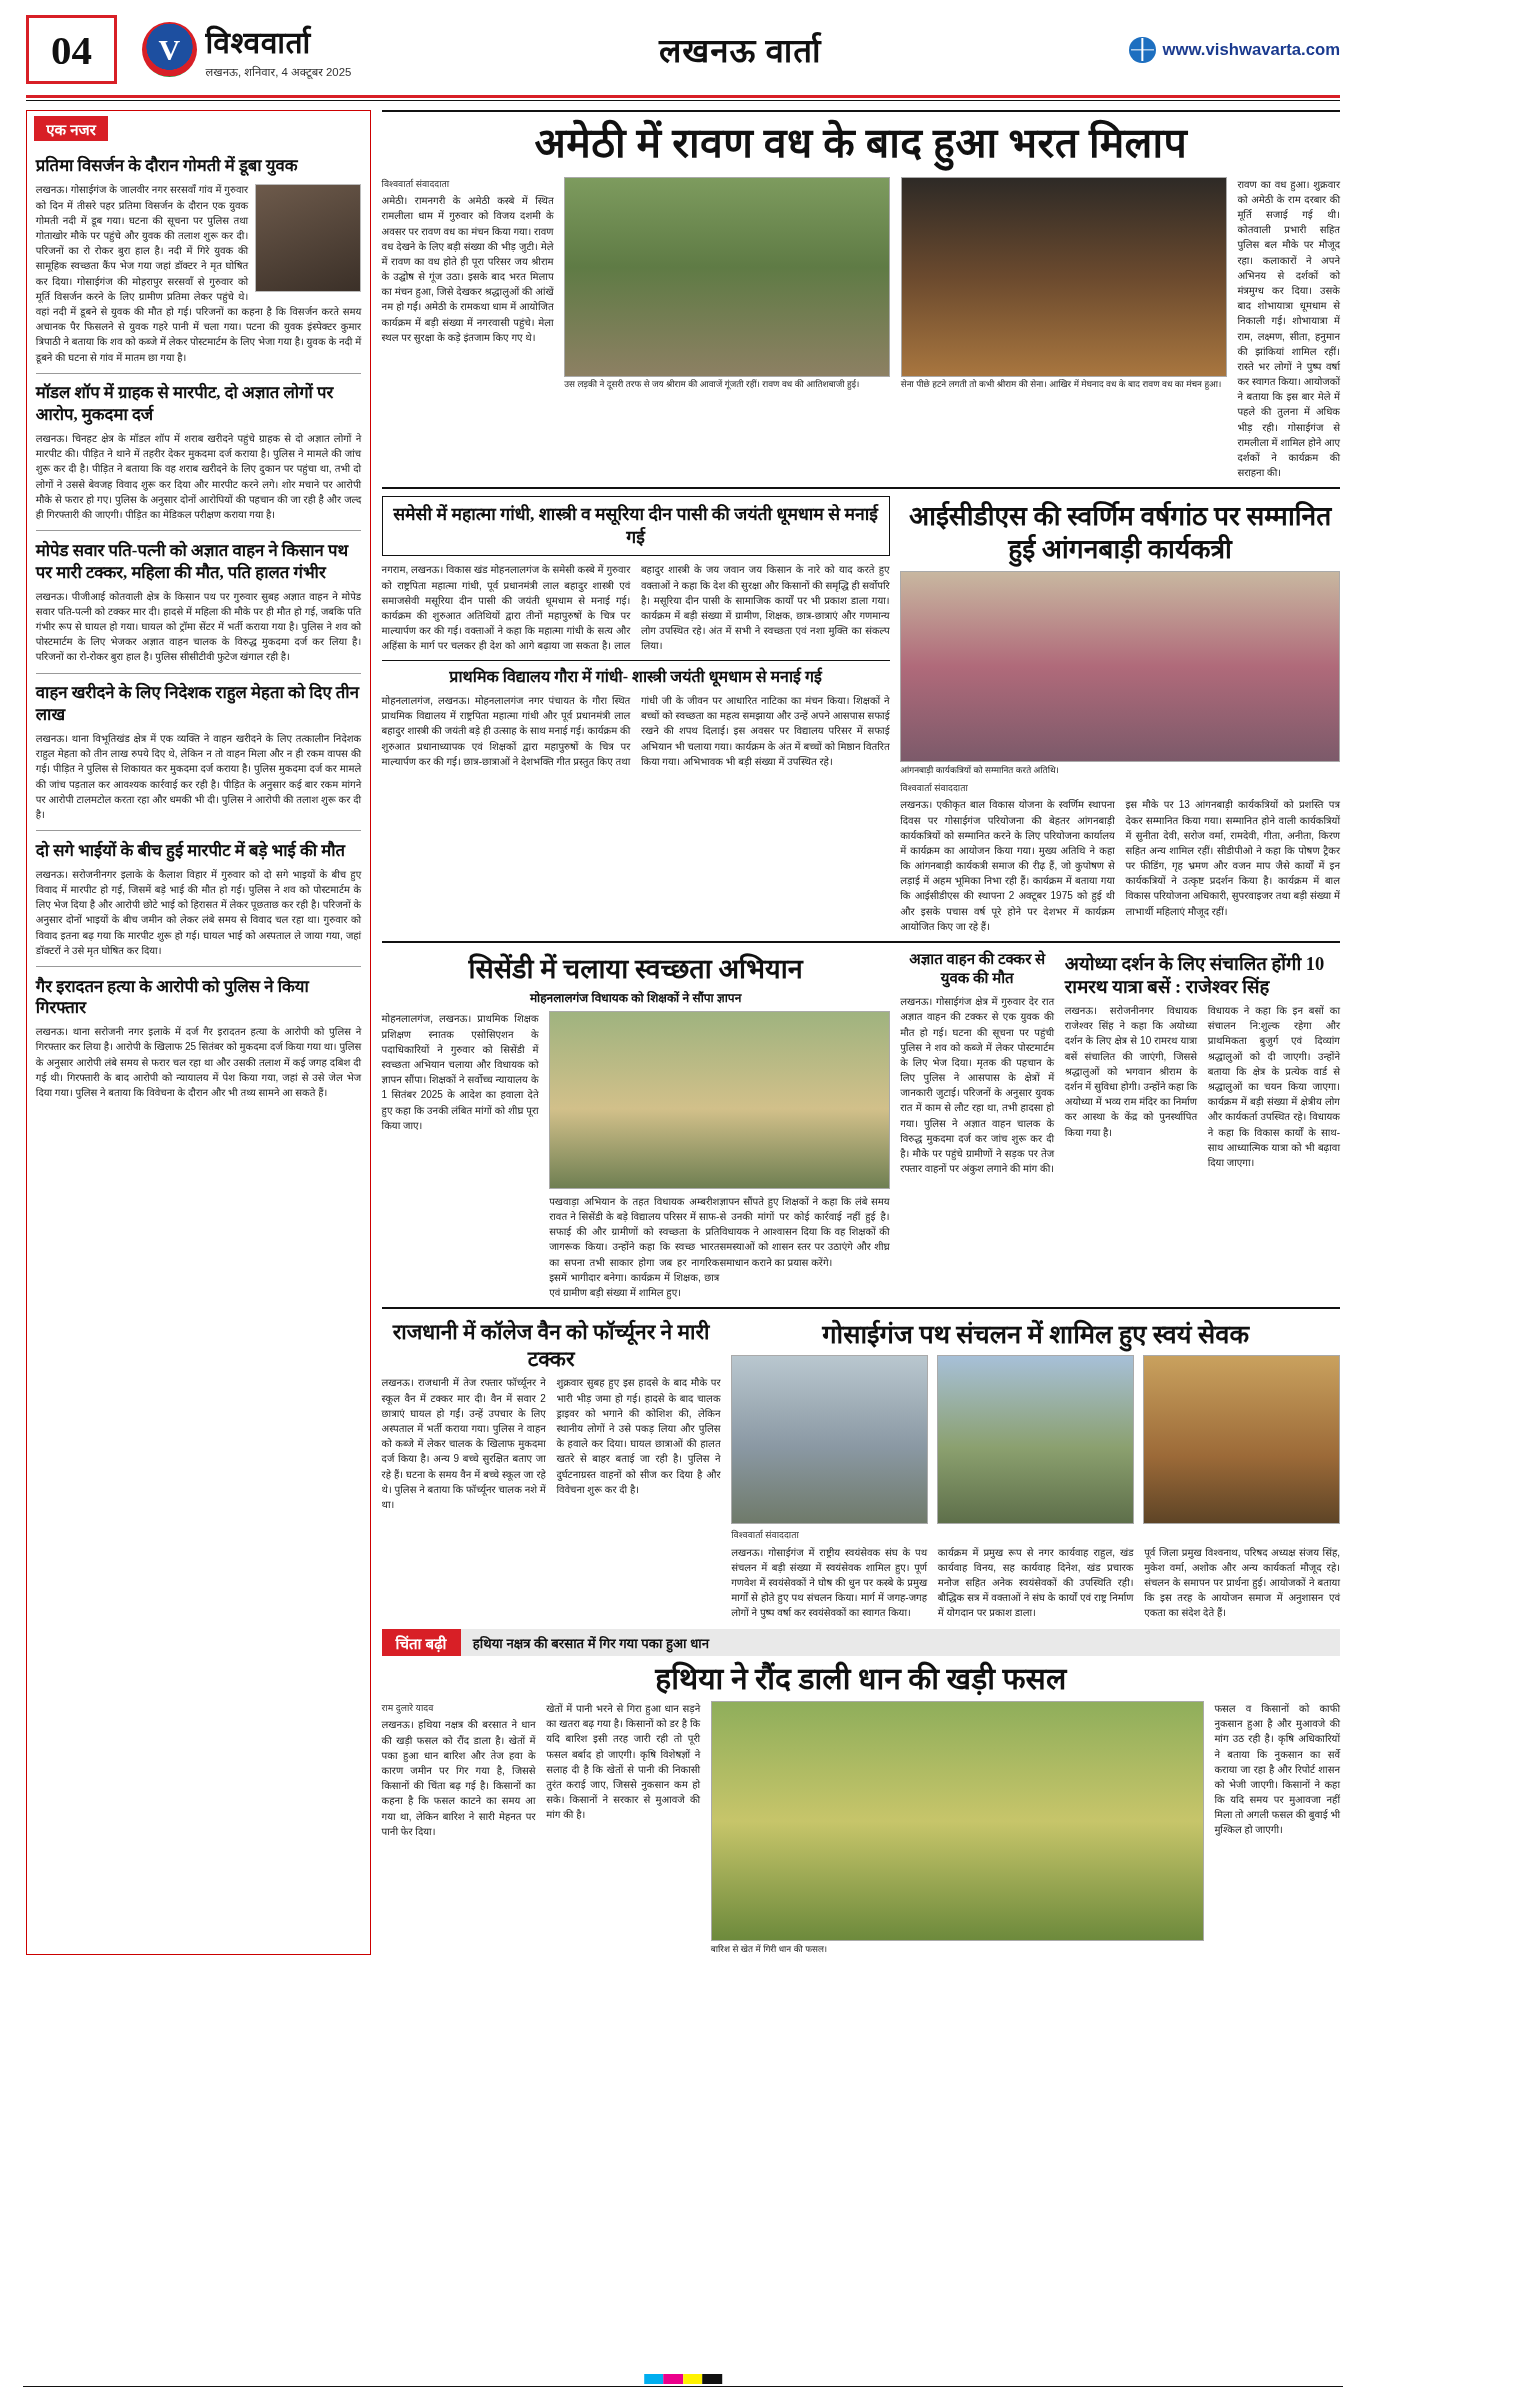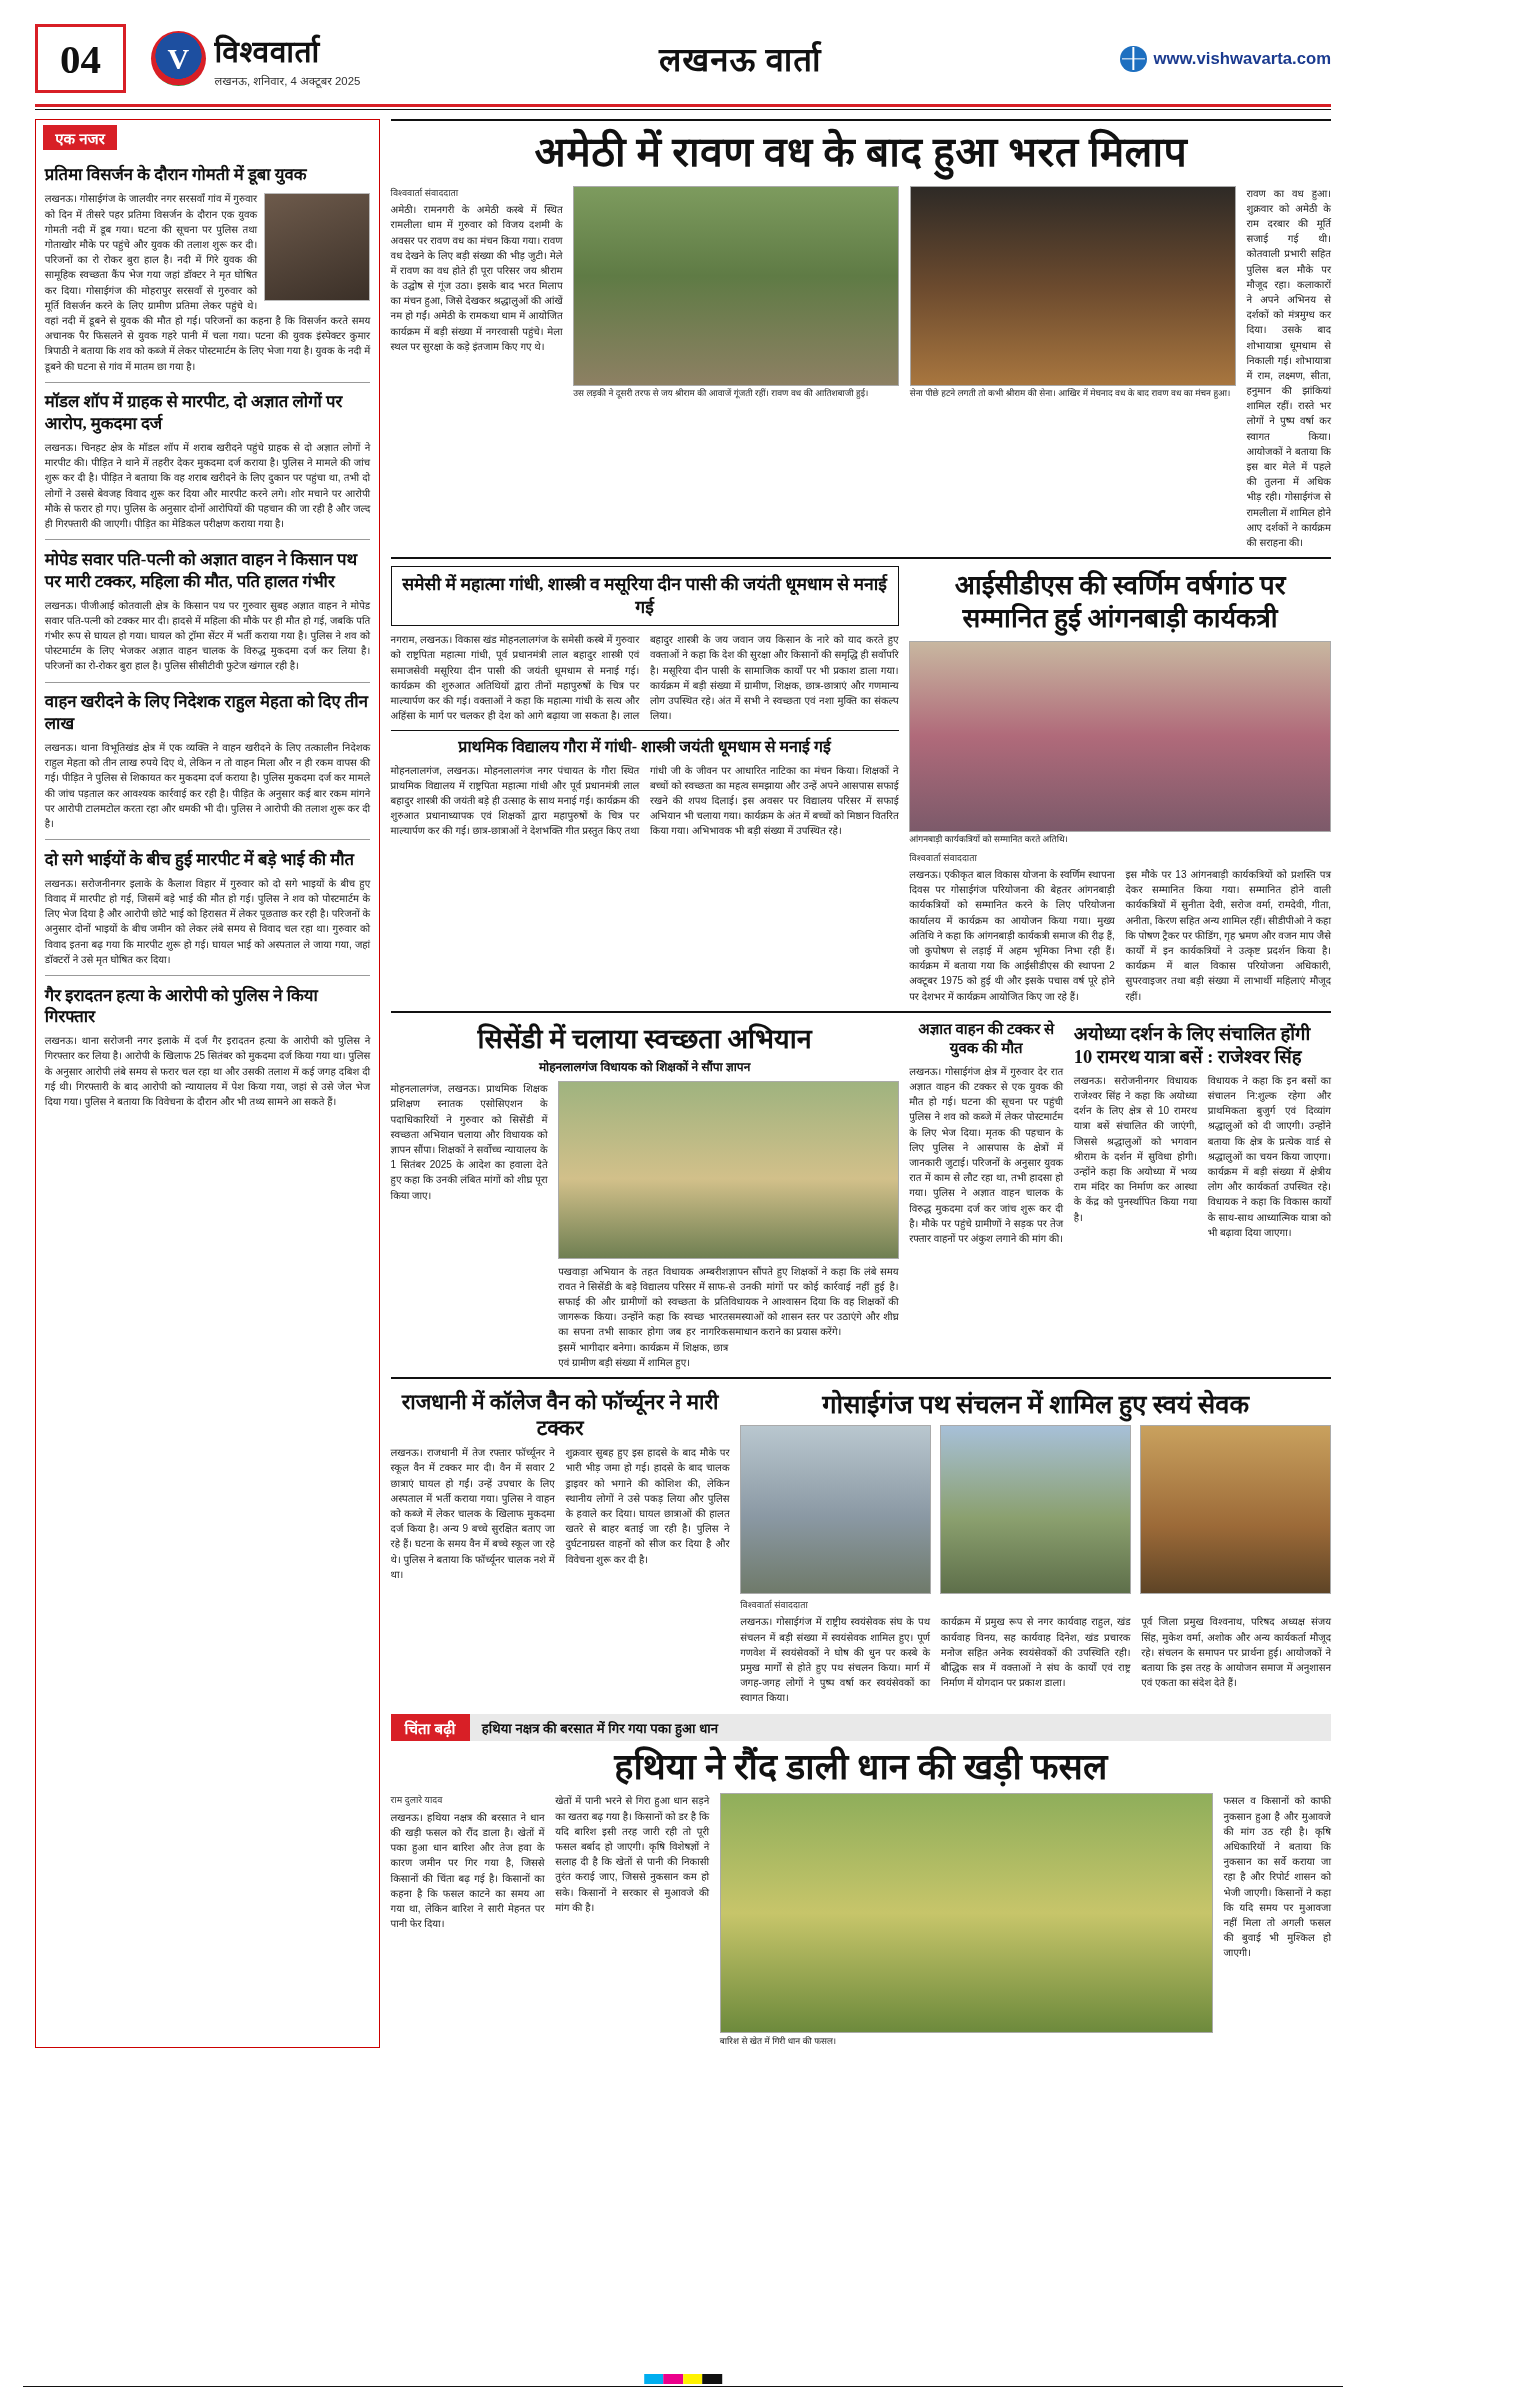--- a/index.html
+++ b/index.html
@@ -1,17 +1,17 @@
 <!DOCTYPE html>
 <html style="font-size:14px"><head>
 <meta charset="utf-8">
 <style>
   html,body{margin:0;padding:0;background:#ffffff;}
   body{width:1532px;font-family:"Liberation Sans", sans-serif;color:#111;}
-  .page{width:1366px;min-height:2389px;background:#fff;padding:12px;box-sizing:border-box;position:relative;}
+  .page{width:1366px;min-height:2389px;background:#fff;padding:3px;box-sizing:border-box;position:relative;}
 
   
   .masthead{display:flex;align-items:center;padding:12.3px 23px 5.3px 23px;gap:16px;}
   .pagenum{border:3.5px solid #d81f26;width:85px;height:63px;display:flex;align-items:center;justify-content:center;font-size:41px;font-weight:bold;color:#111;font-family:"Liberation Serif", serif;}
   .logo-block{display:flex;align-items:center;gap:8.8px;padding-left:8.8px;}
   .logo-mark{width:55px;height:55px;border-radius:50%;background:radial-gradient(circle at 50% 45%,#1d4fa0 0%,#1d4fa0 56%,#d81f26 57%,#d81f26 72%,#2a8f3c 73%,#2a8f3c 100%);position:relative;}
   .logo-mark:after{content:"V";position:absolute;inset:0;display:flex;align-items:center;justify-content:center;color:#fff;font-size:30px;font-weight:bold;font-family:"Liberation Serif", serif;}
   .logo-text{display:flex;flex-direction:column;}
   .logo-title{font-size:30px;font-weight:bold;letter-spacing:0.4px;font-family:"Liberation Serif", serif;}
   .logo-sub{font-size:11.4px;color:#333;margin-top:1.8px;}
@@ -243,21 +243,21 @@
             <div class="body" style="flex:1">पूर्व जिला प्रमुख विश्वनाथ, परिषद अध्यक्ष संजय सिंह, मुकेश वर्मा, अशोक और अन्य कार्यकर्ता मौजूद रहे। संचलन के समापन पर प्रार्थना हुई। आयोजकों ने बताया कि इस तरह के आयोजन समाज में अनुशासन एवं एकता का संदेश देते हैं।</div>
           </div>
         </div>
       </div>
 
       <div class="tagrow">
         <div class="tag-red">चिंता बढ़ी</div>
         <div class="tag-body">हथिया नक्षत्र की बरसात में गिर गया पका हुआ धान</div>
       </div>
 
-      <div class="midhead" style="font-size:36px">हथिया ने रौंद डाली धान की खड़ी फसल</div>
+      <div class="midhead" style="font-size:30px">हथिया ने रौंद डाली धान की खड़ी फसल</div>
       <div class="row">
         <div class="pcol" style="width:154px">
           <div class="byline">राम दुलारे यादव</div>
           <div class="body">लखनऊ। हथिया नक्षत्र की बरसात ने धान की खड़ी फसल को रौंद डाला है। खेतों में पका हुआ धान बारिश और तेज हवा के कारण जमीन पर गिर गया है, जिससे किसानों की चिंता बढ़ गई है। किसानों का कहना है कि फसल काटने का समय आ गया था, लेकिन बारिश ने सारी मेहनत पर पानी फेर दिया।</div>
         </div>
         <div class="pcol" style="width:154px">
           <div class="body">खेतों में पानी भरने से गिरा हुआ धान सड़ने का खतरा बढ़ गया है। किसानों को डर है कि यदि बारिश इसी तरह जारी रही तो पूरी फसल बर्बाद हो जाएगी। कृषि विशेषज्ञों ने सलाह दी है कि खेतों से पानी की निकासी तुरंत कराई जाए, जिससे नुकसान कम हो सके। किसानों ने सरकार से मुआवजे की मांग की है।</div>
         </div>
         <div class="pcol" style="width:493px">
           <div class="photo p8" style="height:238px"></div>

